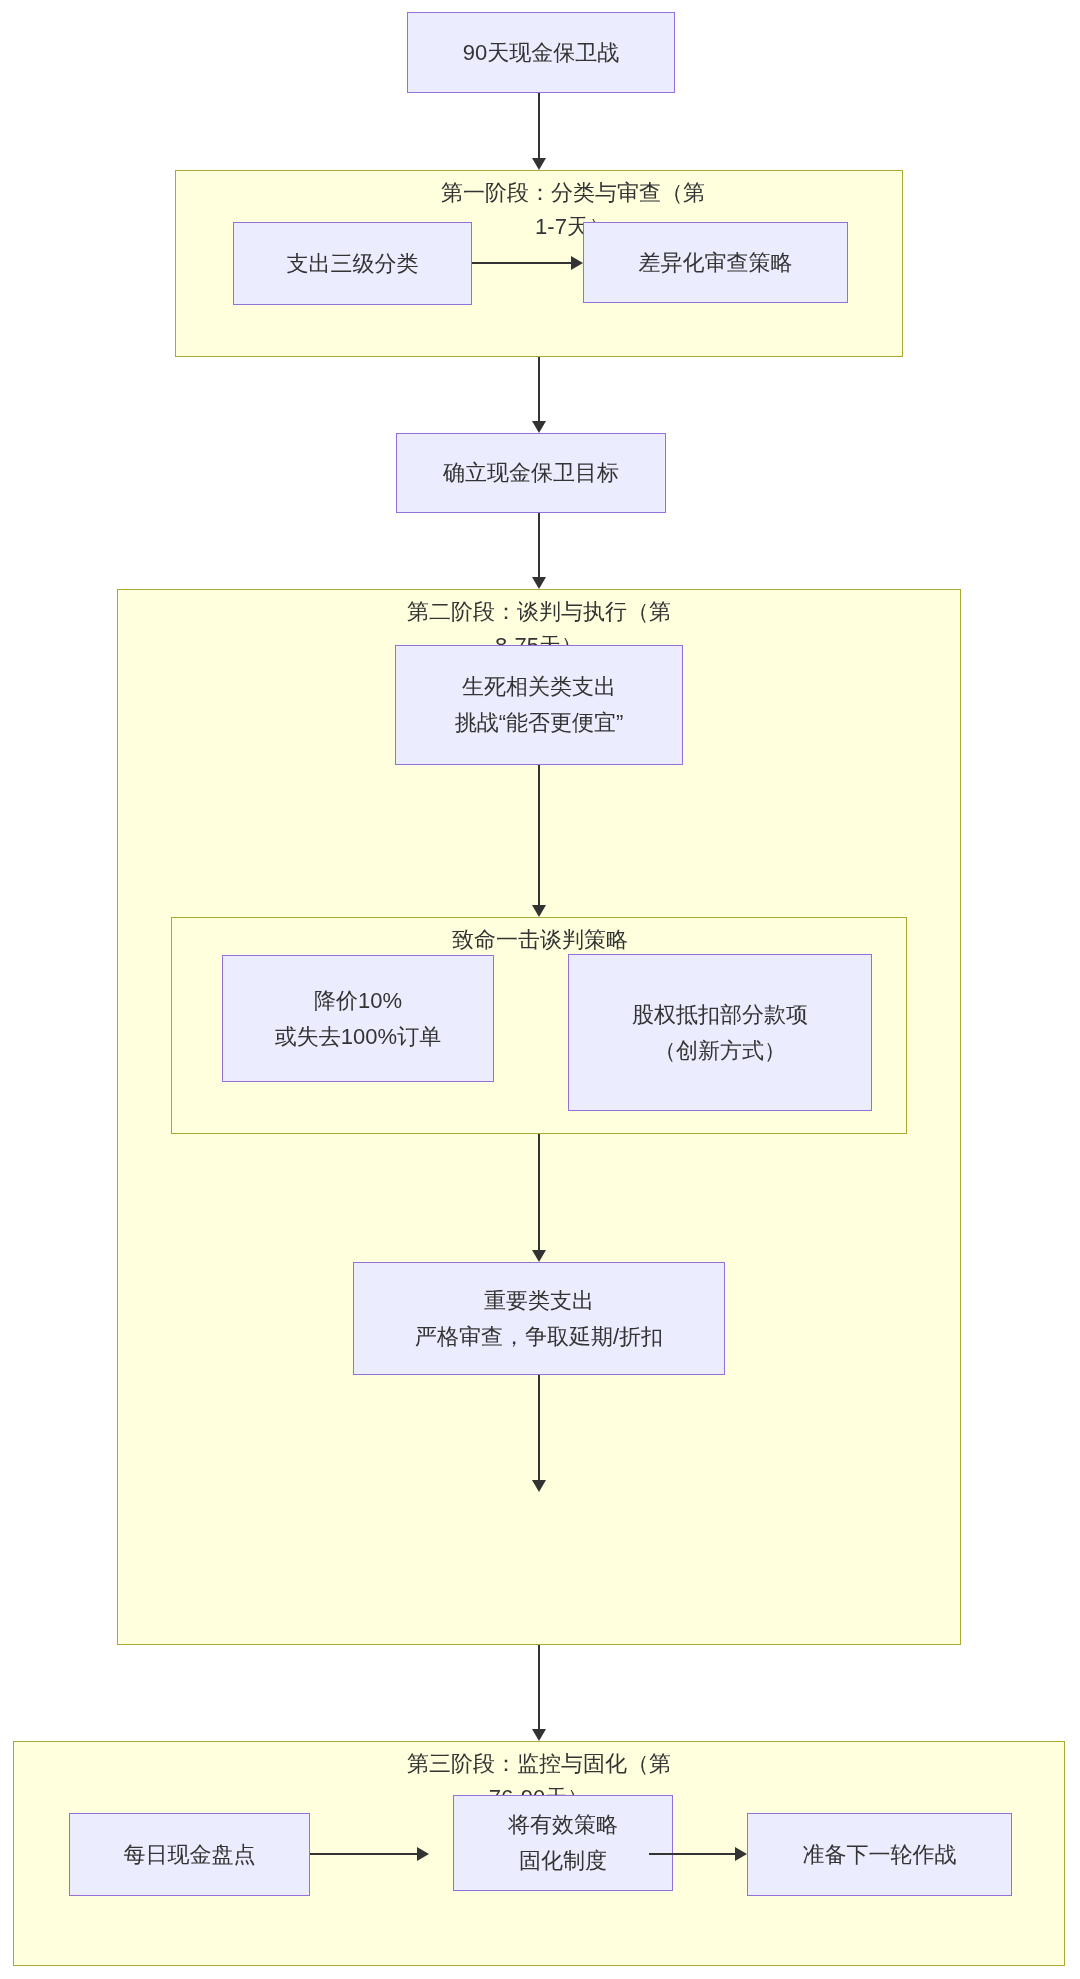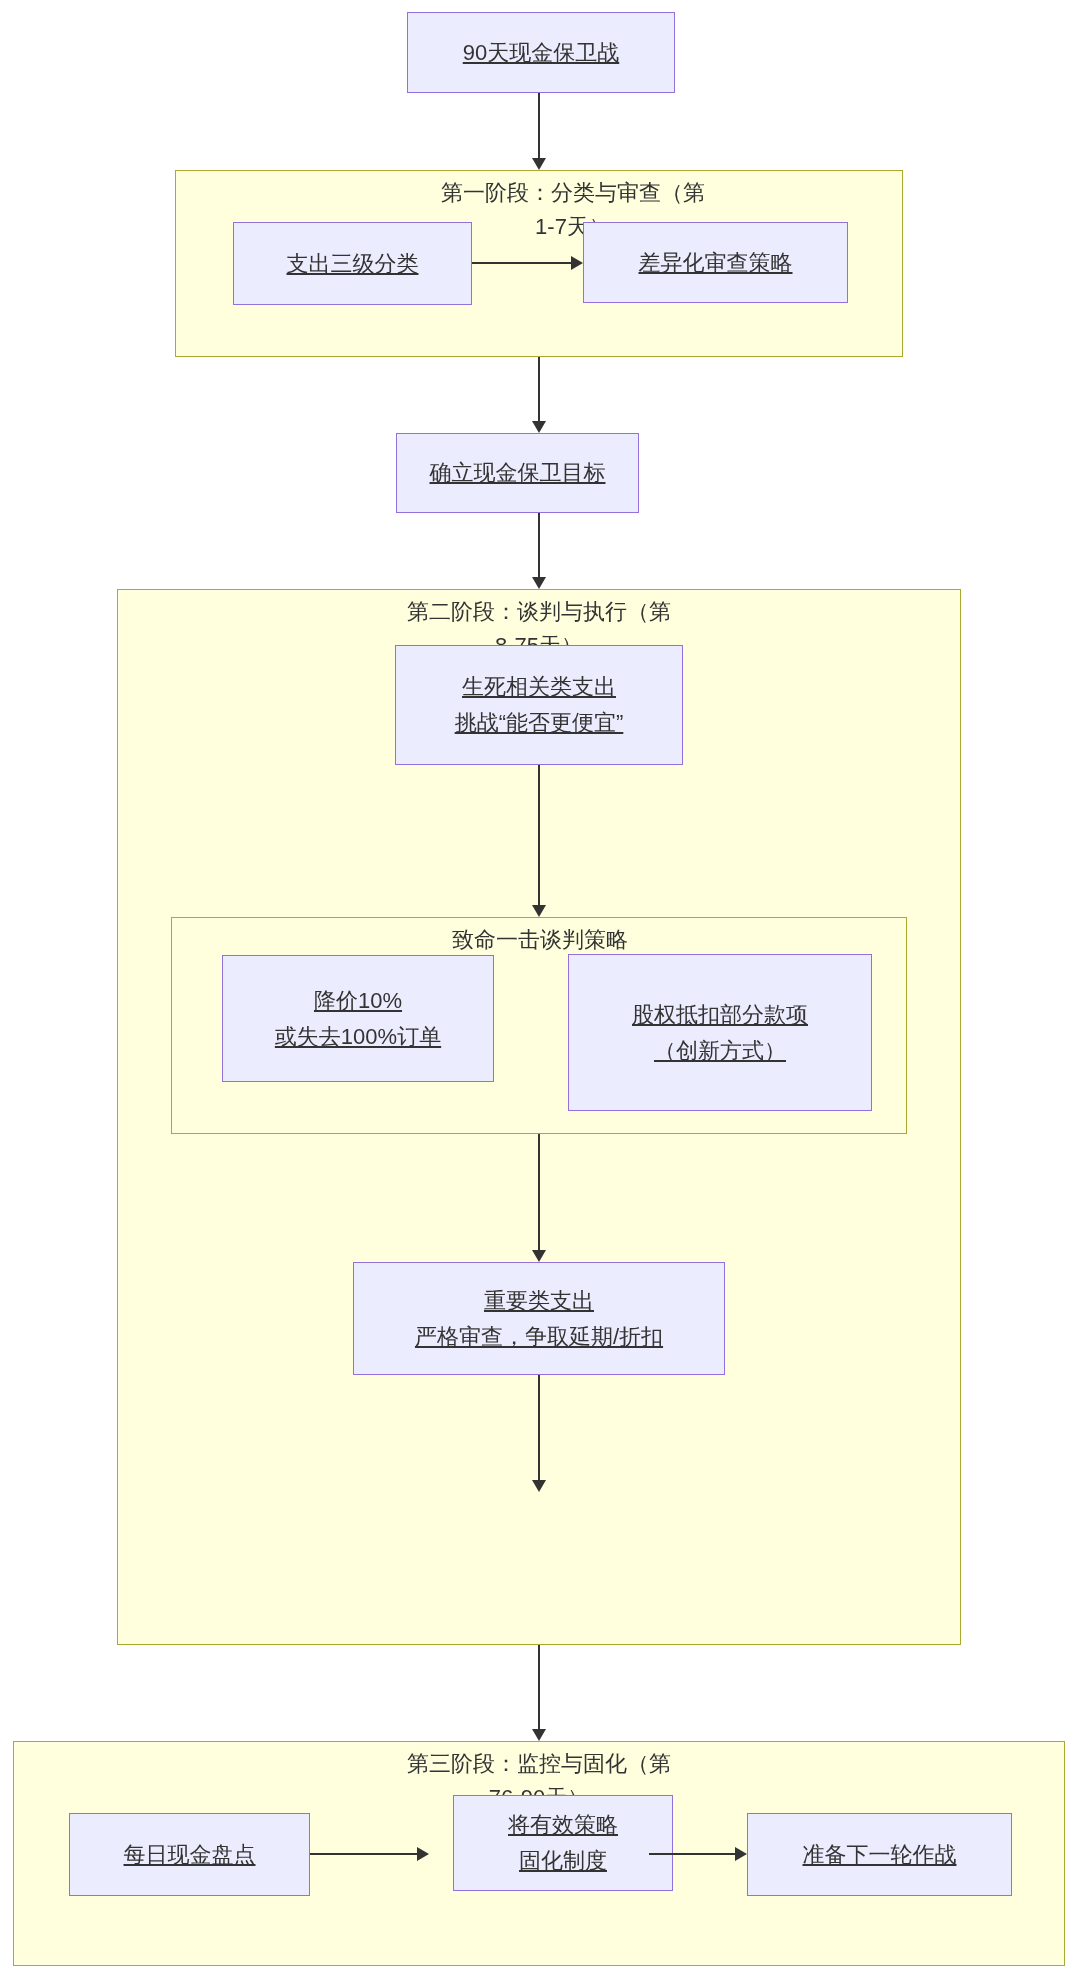--- a/index.html
+++ b/index.html
@@ -36,21 +36,20 @@
     box-sizing:border-box;
     display:flex;
     align-items:center;
     justify-content:center;
     text-align:center;
     font-size:22px;
     line-height:36px;
     white-space:pre-line;
     color:#333333;
     z-index:3;
-    text-decoration:underline;
   }
   .vline{position:absolute;width:2px;background:#333333;z-index:4;}
   .hline{position:absolute;height:2px;background:#333333;z-index:4;}
   .head-down{
     position:absolute;width:0;height:0;
     border-left:7px solid transparent;
     border-right:7px solid transparent;
     border-top:12px solid #333333;
     z-index:4;
   }
@@ -79,21 +78,21 @@
   <div class="cluster-title" style="left:172px;top:923px;width:736px;">致命一击谈判策略</div>
   <div class="cluster-title" style="left:13px;top:1747px;width:1052px;">第三阶段：监控与固化（第
 76-90天）</div>
 
   <div class="node" style="left:407px;top:12px;width:268px;height:81px;">90天现金保卫战</div>
 
   <div class="node" style="left:233px;top:222px;width:239px;height:83px;">支出三级分类</div>
 
   <div class="node" style="left:583px;top:222px;width:265px;height:81px;">差异化审查策略</div>
 
-  <div class="node" style="left:396px;top:433px;width:243px;height:80px;">确立现金保卫目标</div>
+  <div class="node" style="left:396px;top:433px;width:270px;height:80px;">确立现金保卫目标</div>
 
   <div class="node" style="left:395px;top:645px;width:288px;height:120px;">生死相关类支出
 挑战“能否更便宜”</div>
 
   <div class="node" style="left:222px;top:955px;width:272px;height:127px;">降价10%
 或失去100%订单</div>
 
   <div class="node" style="left:568px;top:954px;width:304px;height:157px;">股权抵扣部分款项
 （创新方式）</div>
 

